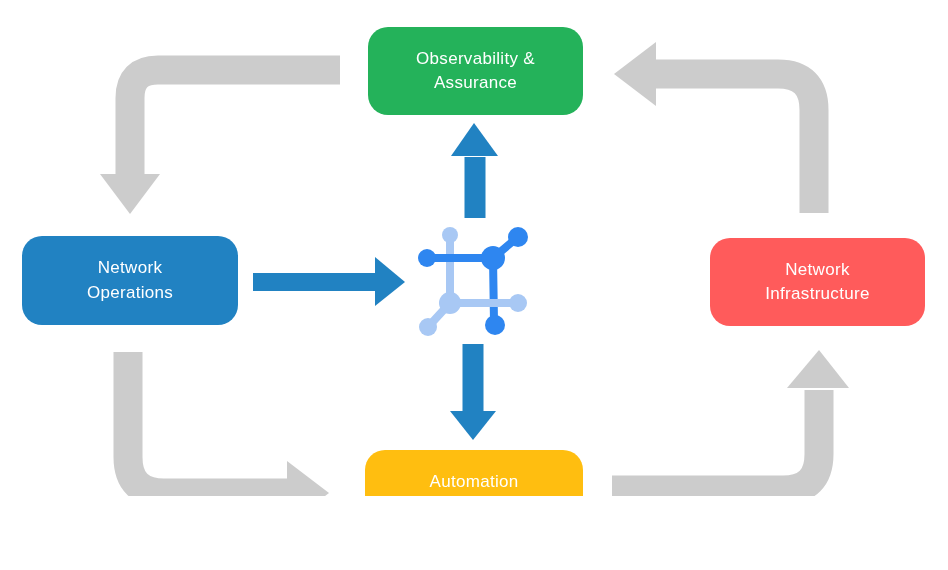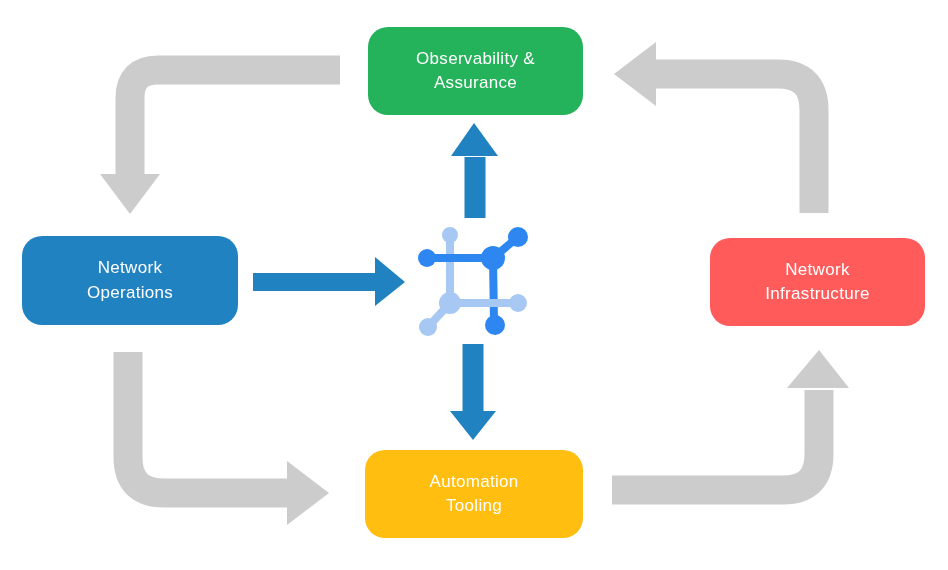--- a/index.html
+++ b/index.html
@@ -4,21 +4,21 @@
 <style>
   html, body {
     margin: 0;
     padding: 0;
     background: #ffffff;
     font-family: "Liberation Sans", "DejaVu Sans", sans-serif;
   }
   .canvas {
     position: relative;
     width: 948px;
-    height: 570px;
+    height: 496px;
     background: #ffffff;
     overflow: hidden;
   }
   .arrow-layer {
     position: absolute;
     left: 0;
     top: 0;
     width: 948px;
     height: 570px;
   }

